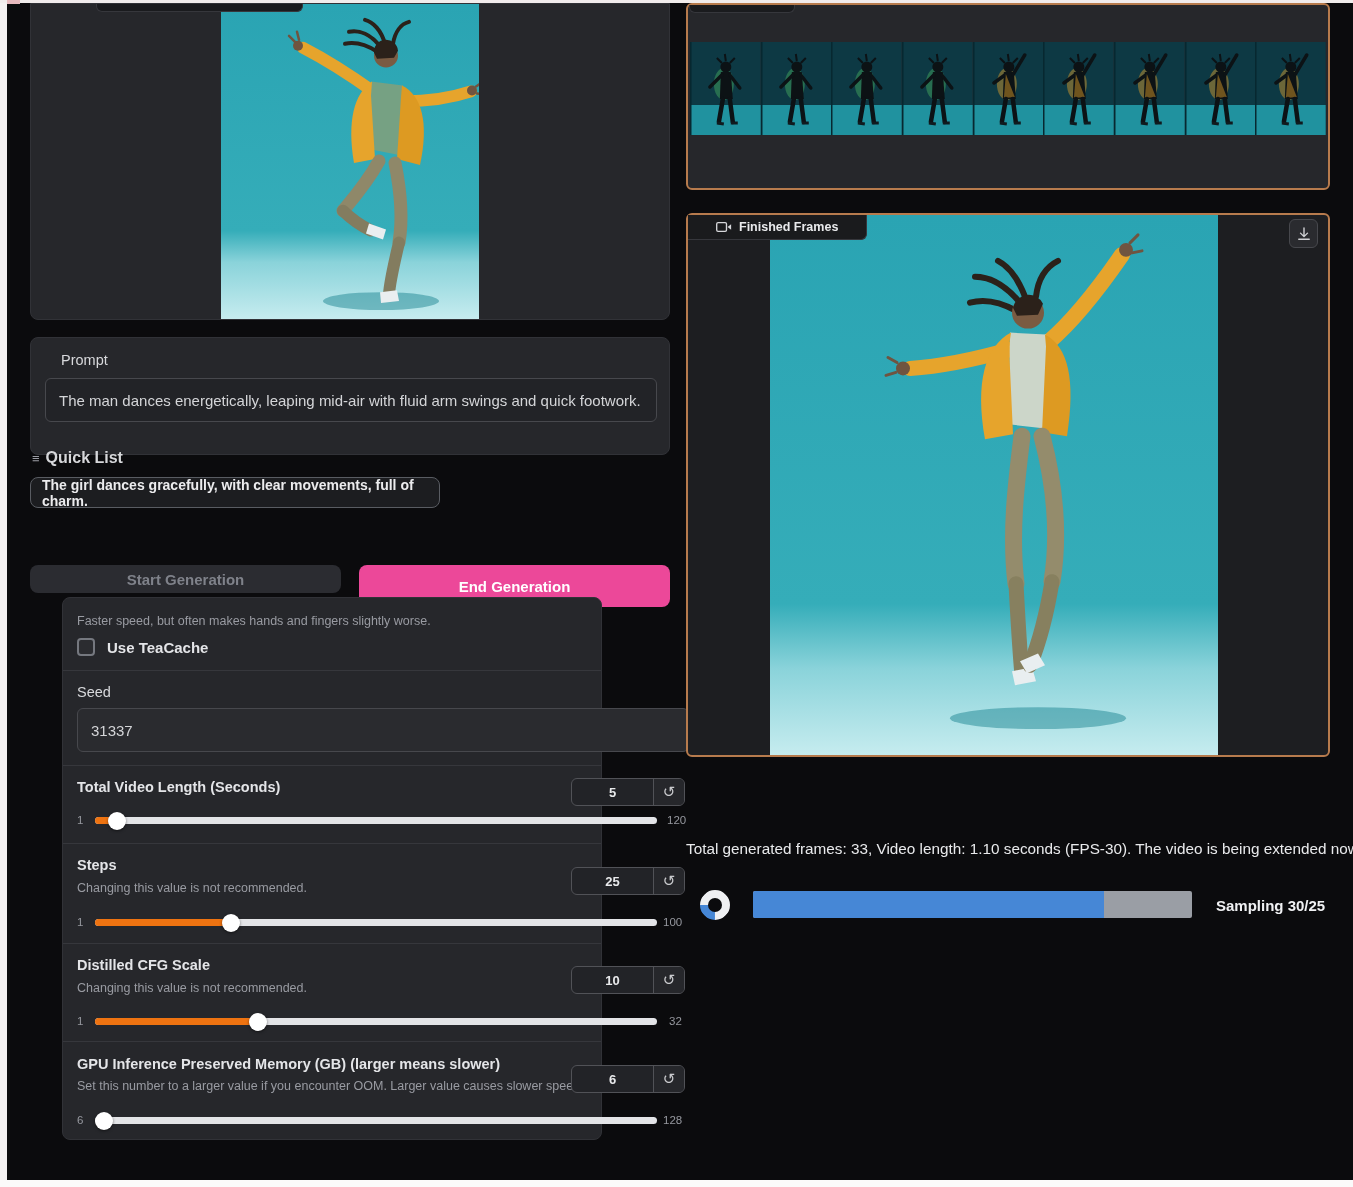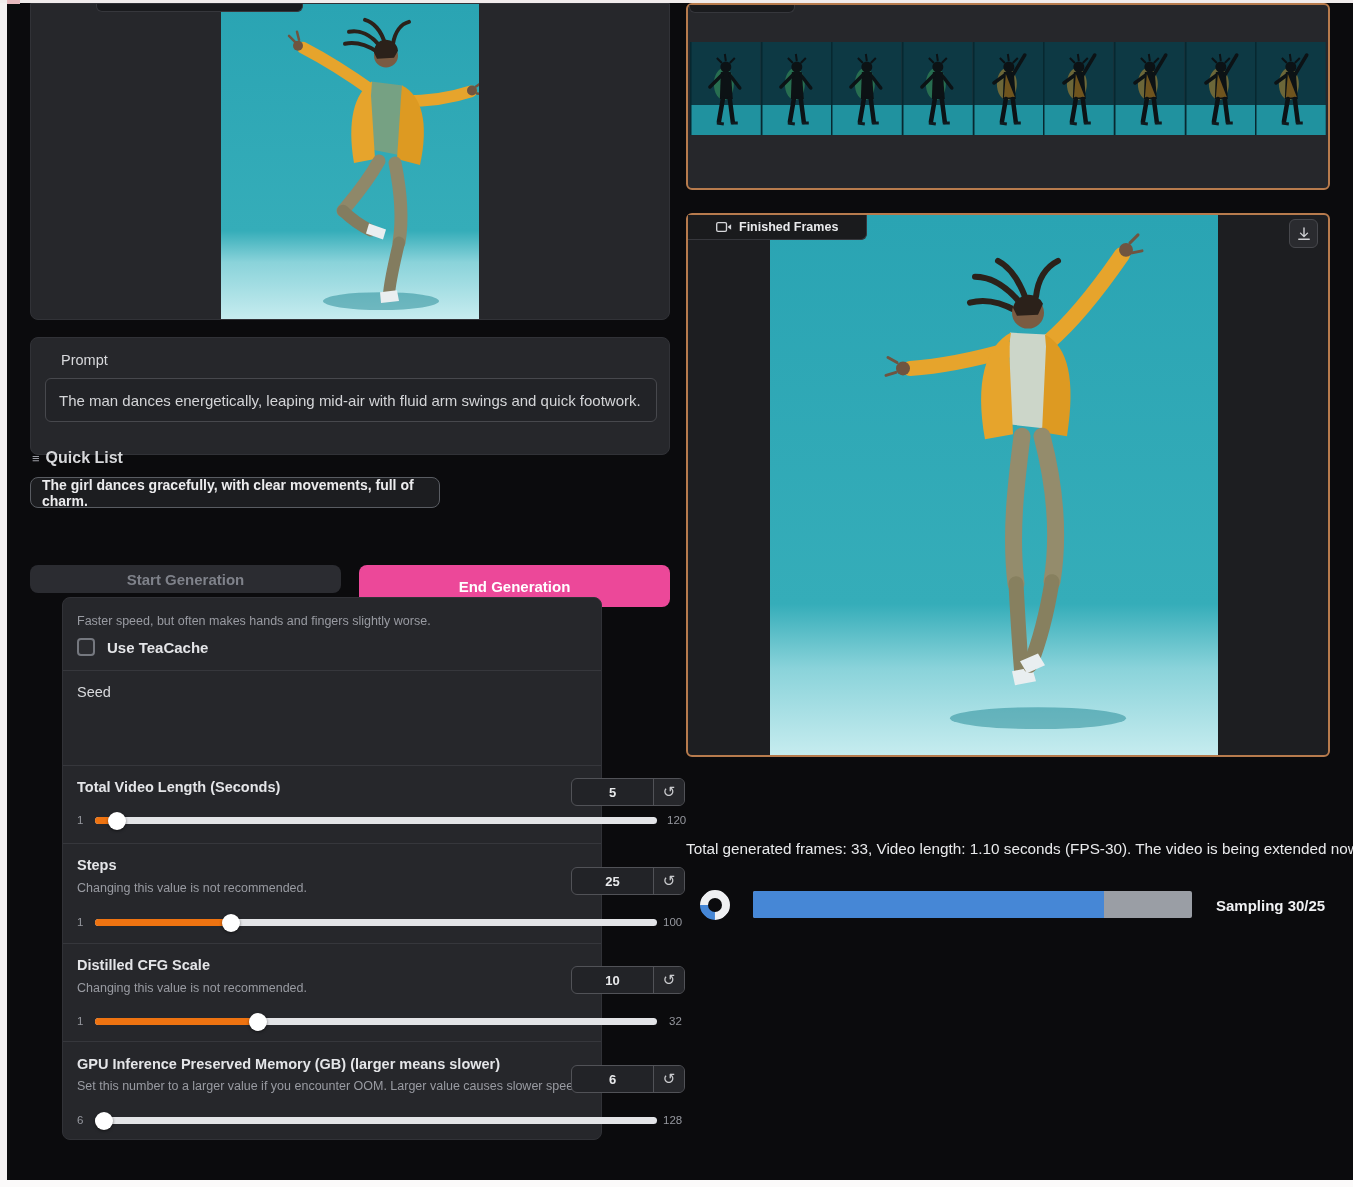--- a/index.html
+++ b/index.html
@@ -101,20 +101,21 @@
     <div class="divider" style="top:345px;"></div>
     <div class="divider" style="top:443px;"></div>
 
     <div class="abs info" style="left:14px;top:16px;">Faster speed, but often makes hands and fingers slightly worse.</div>
     <div class="abs" style="left:14px;top:40px;display:flex;align-items:center;gap:12px;">
       <div class="checkbox"></div>
       <span class="lbl-bold" style="font-size:15px;">Use TeaCache</span>
     </div>
 
     <div class="abs lbl" style="left:14px;top:86px;">Seed</div>
+    <div class="abs textbox" style="left:14px;top:110px;width:612px;height:44px;background:#2a2b2f;">31337</div>
 
     <div>
       <div class="abs lbl-bold" style="left:14px;top:181px;">Total Video Length (Seconds)</div>
       <div class="abs numbox" style="left:508px;top:180px;width:114px;height:28px;">
         <div class="numval">5</div>
         <div class="resetbtn">↺</div>
       </div>
       <div class="minmax" style="left:14px;top:216px;">1</div>
       <div class="track" style="left:32px;top:219px;width:562px;">
         <div class="sfill" style="width: 4%;"></div>

